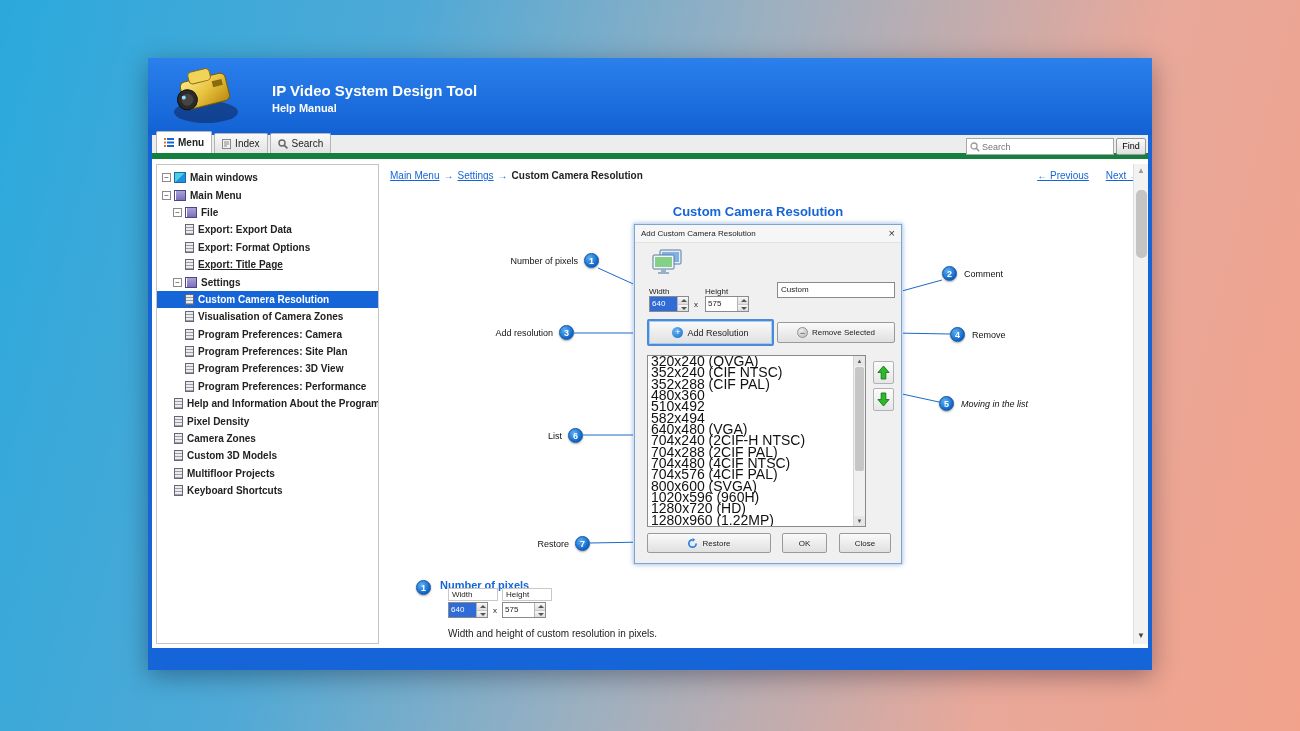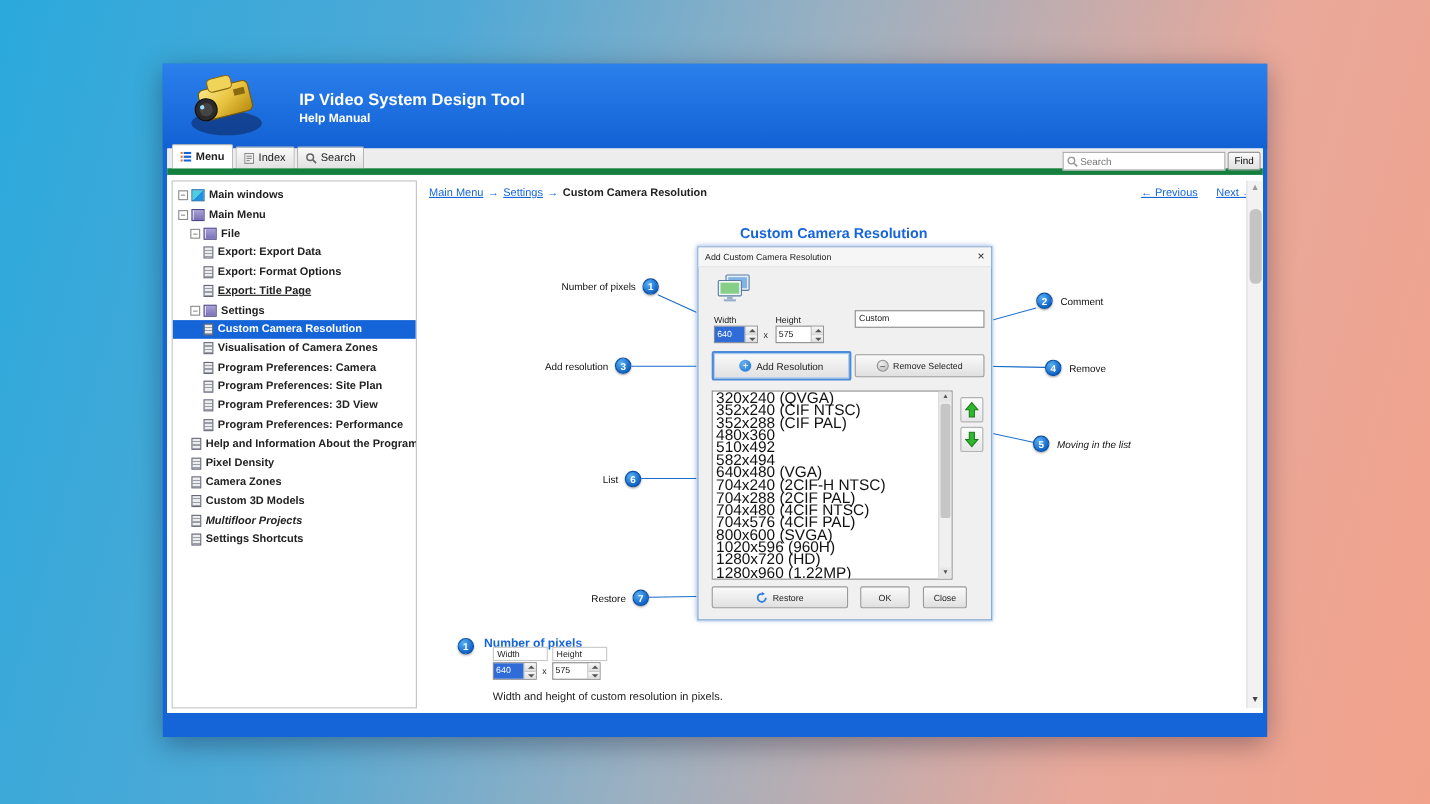--- a/index.html
+++ b/index.html
@@ -269,30 +269,30 @@
             <span class="ic ic-page"></span>
             <span>Camera Zones</span>
           </div>
 
           <div class="tree-row" style="padding-left: 16px;">
 
             <span class="ic ic-page"></span>
             <span>Custom 3D Models</span>
           </div>
 
-          <div class="tree-row" style="padding-left: 16px; font-style: italic;">
+          <div class="tree-row" style="padding-left: 16px;">
 
             <span class="ic ic-page"></span>
             <span>Multifloor Projects</span>
           </div>
 
           <div class="tree-row" style="padding-left: 16px;">
 
             <span class="ic ic-page"></span>
-            <span>Settings Shortcuts</span>
+            <span>Keyboard Shortcuts</span>
           </div>
 
       </div>
 
       <div class="content">
 
         <div class="breadcrumb">
           <a>Main Menu</a><span class="sep">→</span><a>Settings</a><span class="sep">→</span><span class="cur">Custom Camera Resolution</span>
         </div>
         <div class="pagenav">
@@ -409,21 +409,21 @@
           <div class="btn" style="left:12px; top:308px; width:124px; height:20px;">
             <svg class="restore-arc" width="11" height="11" viewBox="0 0 12 12">
                 <path d="M10 6 A4 4 0 1 1 6 2" fill="none" stroke="#2a7de0" stroke-width="1.8"></path>
                 <path d="M6 0 L9 2 L6 4 Z" fill="#2a7de0"></path>
               </svg>
             <span>Restore</span>
           </div>
           <div class="btn" style="left:147px; top:308px; width:45px; height:20px;">
             <span>OK</span>
           </div>
-          <div class="btn" style="left:204px; top:308px; width:40px; height:20px;">
+          <div class="btn" style="left:204px; top:308px; width:52px; height:20px;">
             <span>Close</span>
           </div>
         </div>
 
         <div class="callout" style="left:202px; top:89px;">1</div>
         <div class="co-label r" style="left:116px; top:92px; width:80px;">Number of pixels</div>
         <div class="callout" style="left:560px; top:102px;">2</div>
         <div class="co-label" style="left:582px; top:105px;">Comment</div>
         <div class="callout" style="left:177px; top:161px;">3</div>
         <div class="co-label r" style="left:96px; top:164px; width:75px;">Add resolution</div>

